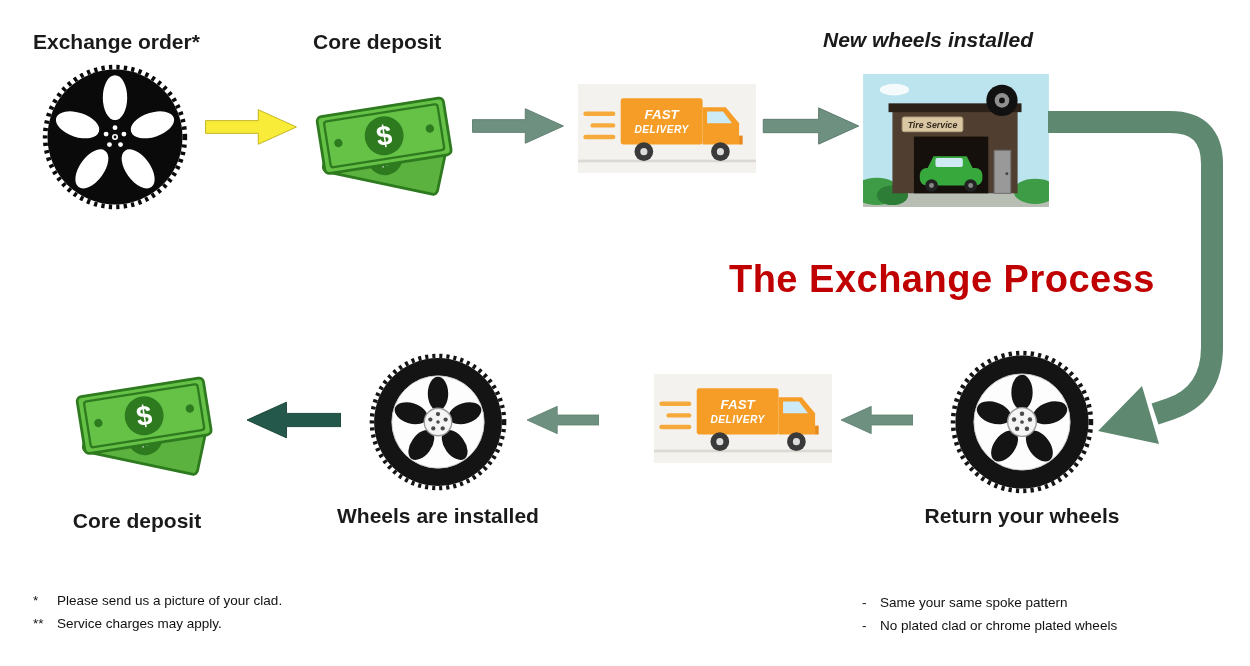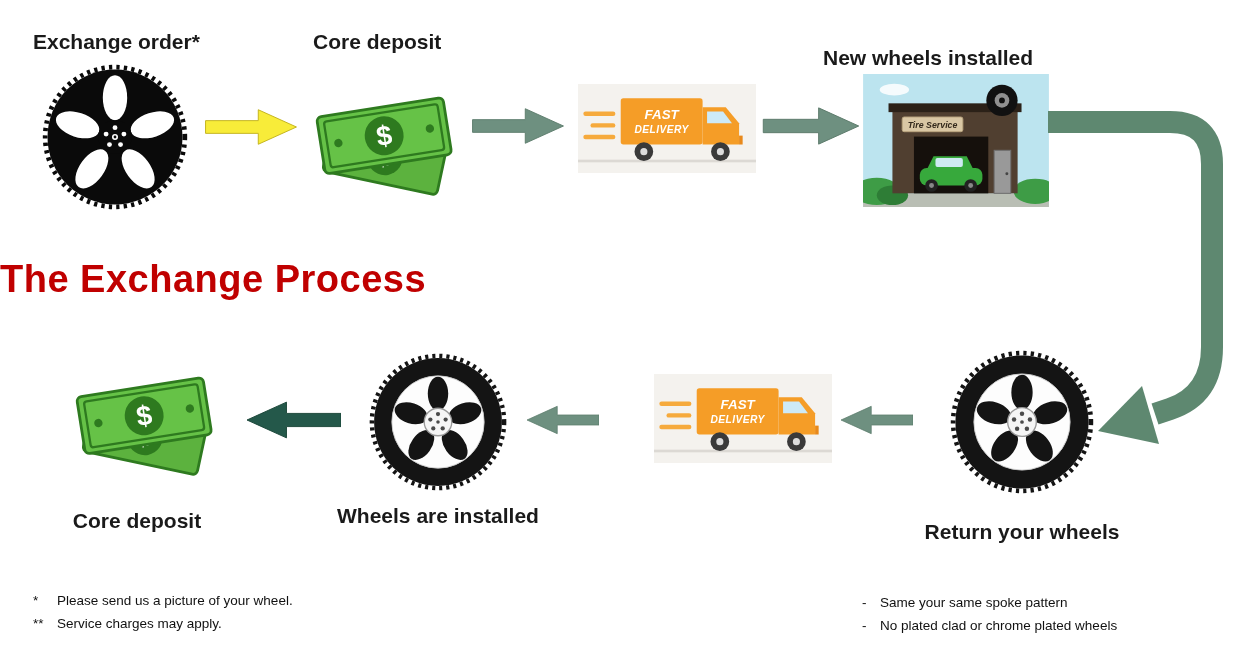--- a/index.html
+++ b/index.html
@@ -20,21 +20,21 @@
     font-weight: 600;
     color: #1a1a1a;
     white-space: nowrap;
   }
   .step-label.centered { text-align: center; white-space: normal; }
 
   .diagram-title {
     position: absolute;
     left: 0; top: 258px;
     width: 1155px;
-    text-align: left;
+    text-align: right;
     font-size: 38px;
     font-weight: 700;
     color: #C00000;
     letter-spacing: 0.5px;
   }
 
   .footnotes { position: absolute; font-size: 13.5px; color: #111; }
   .fn-row { display: flex; margin-bottom: 8px; }
   .fn-marker { width: 24px; flex: 0 0 24px; }
   .fn-marker.dash { width: 18px; flex: 0 0 18px; }
@@ -162,21 +162,21 @@
         <polygon points="0,15 58,15 58,3 100,22 58,41 58,29 0,29"></polygon>
       </symbol>
       <symbol id="sym-arrow-left" viewBox="0 0 100 44">
         <polygon points="100,15 42,15 42,3 0,22 42,41 42,29 100,29"></polygon>
       </symbol>
     </defs>
   </svg>
 
   <div class="step-label" style="left:33px; top:30px;">Exchange order*</div>
   <div class="step-label" style="left:313px; top:30px;">Core deposit</div>
-  <div class="step-label" style="left:823px; top:46px;">New wheels installed</div>
+  <div class="step-label" style="left:823px; top:28px;font-style:italic;">New wheels installed</div>
 
   <svg class="abs" style="left:40px; top:62px; width:150px; height:150px;">
       <use href="#sym-wheel-dark"></use>
     </svg>
 
   <svg class="abs" style="left:203px; top:107px; width:96px; height:40px;">
       <use href="#sym-arrow-right" fill="#F8EC39" stroke="#BFAE14" stroke-width="1"></use>
     </svg>
 
   <svg class="abs" style="left:296px; top:70px; width:176px; height:139px;">
@@ -227,30 +227,30 @@
     </svg>
 
   <svg class="abs" style="left:247px; top:399px; width:94px; height:42px;">
       <use href="#sym-arrow-left" fill="#24584A" stroke="#1A4438" stroke-width="1"></use>
     </svg>
 
   <svg class="abs" style="left:56px; top:350px; width:176px; height:139px;">
       <use href="#sym-money"></use>
     </svg>
 
-  <div class="step-label centered" style="left:902px; top:520px; width:240px;">Return your wheels</div>
+  <div class="step-label centered" style="left:902px; top:504px; width:240px;">Return your wheels</div>
   <div class="step-label centered" style="left:312px; top:504px; width:252px;">Wheels are installed</div>
   <div class="step-label centered" style="left:36px; top:504px; width:202px; line-height:33px;">
     <div>Core deposit</div>
   </div>
 
   <div class="footnotes" style="left:33px; top:593px;">
     <div class="fn-row">
       <span class="fn-marker">*</span>
-      <span>Please send us a picture of your wheel.</span>
+      <span>Please send us a picture of your clad.</span>
     </div>
     <div class="fn-row">
       <span class="fn-marker">**</span>
       <span>Service charges may apply.</span>
     </div>
   </div>
 
   <div class="footnotes" style="left:862px; top:595px;">
     <div class="fn-row">
       <span class="fn-marker dash">-</span>

